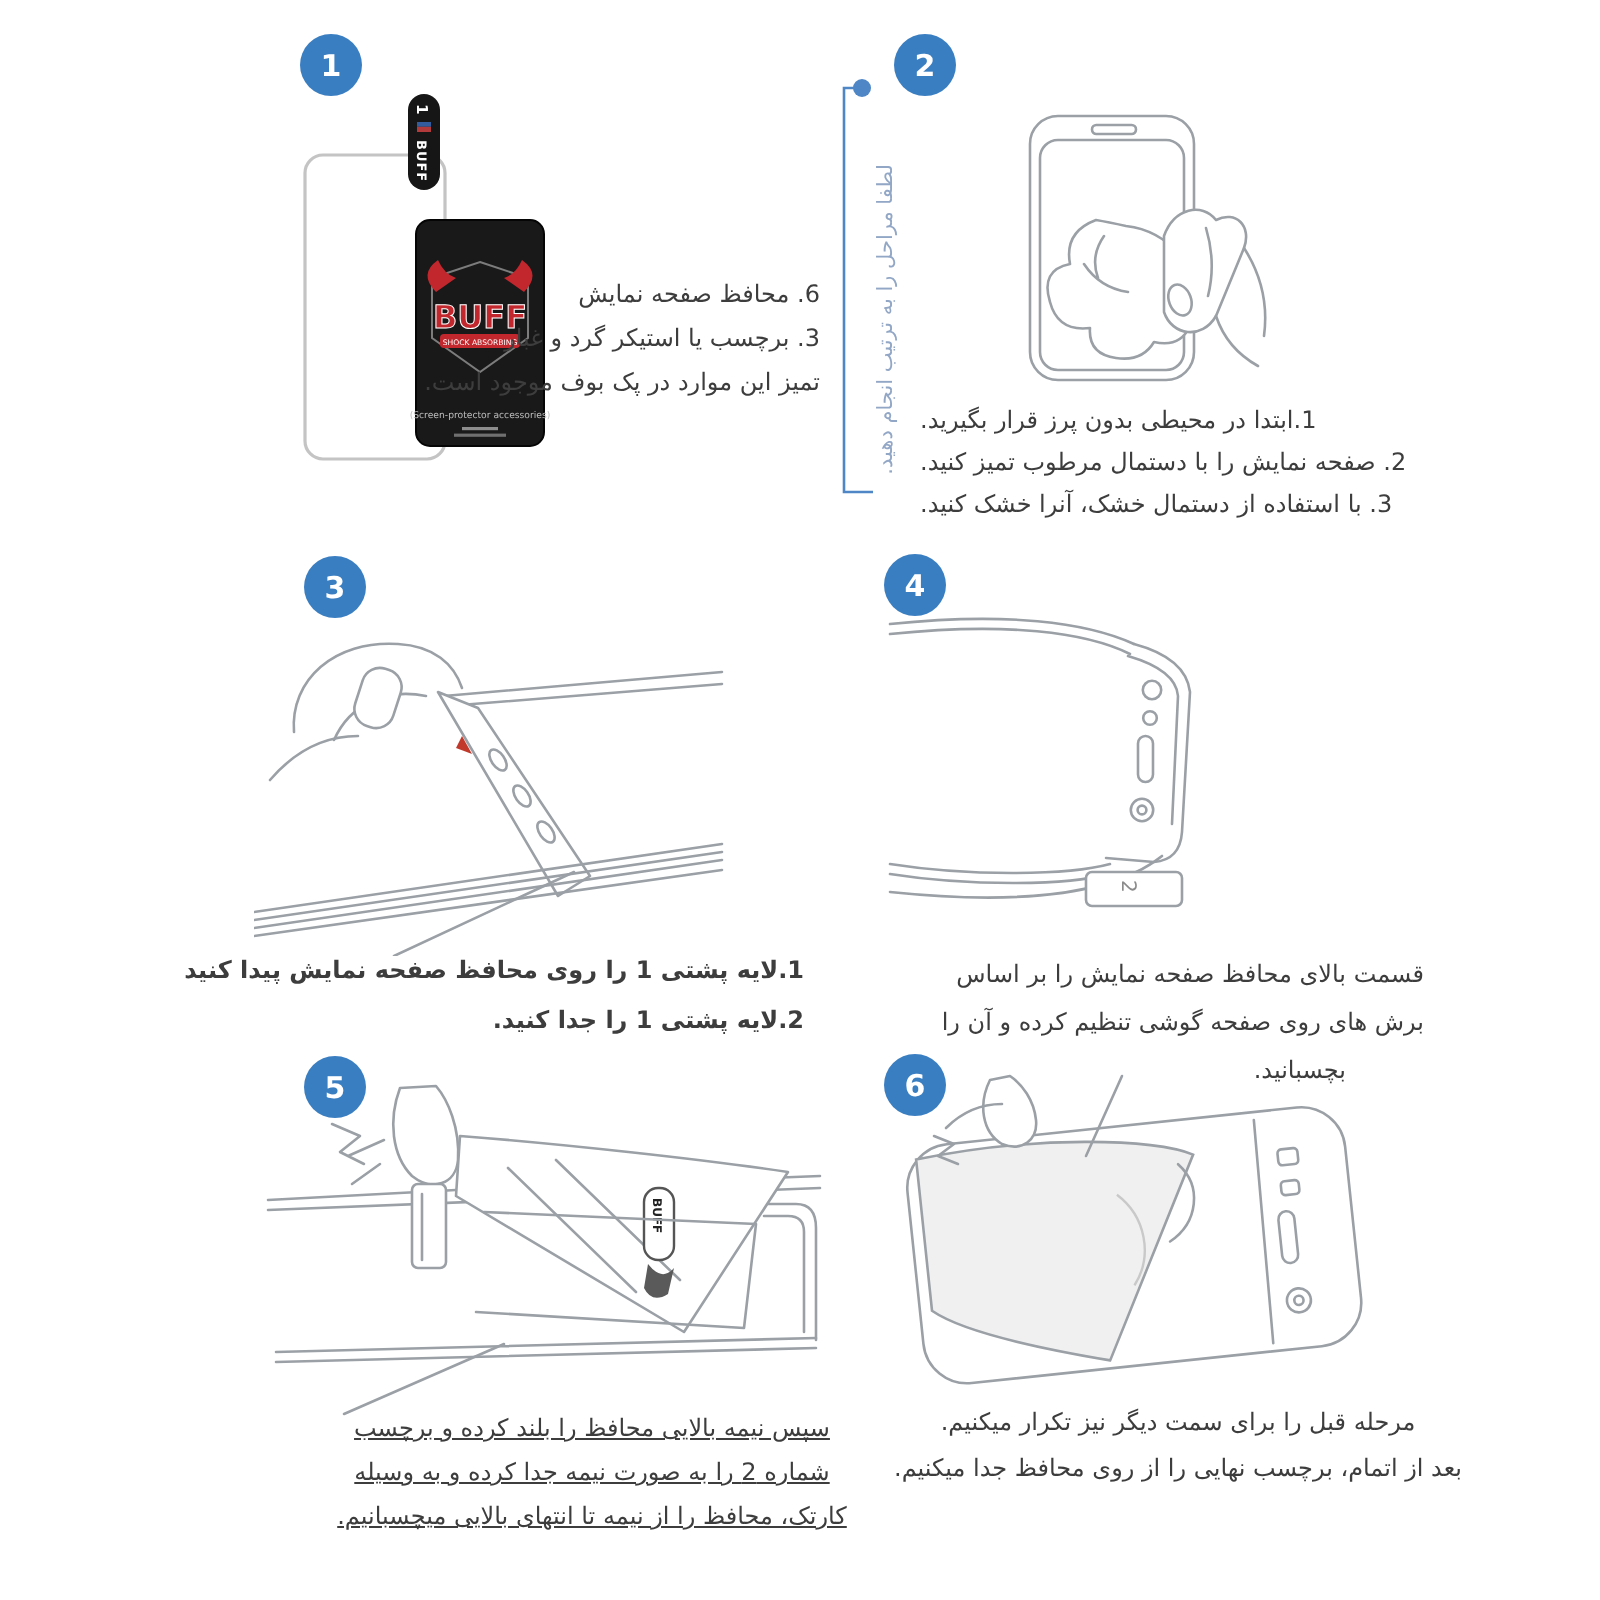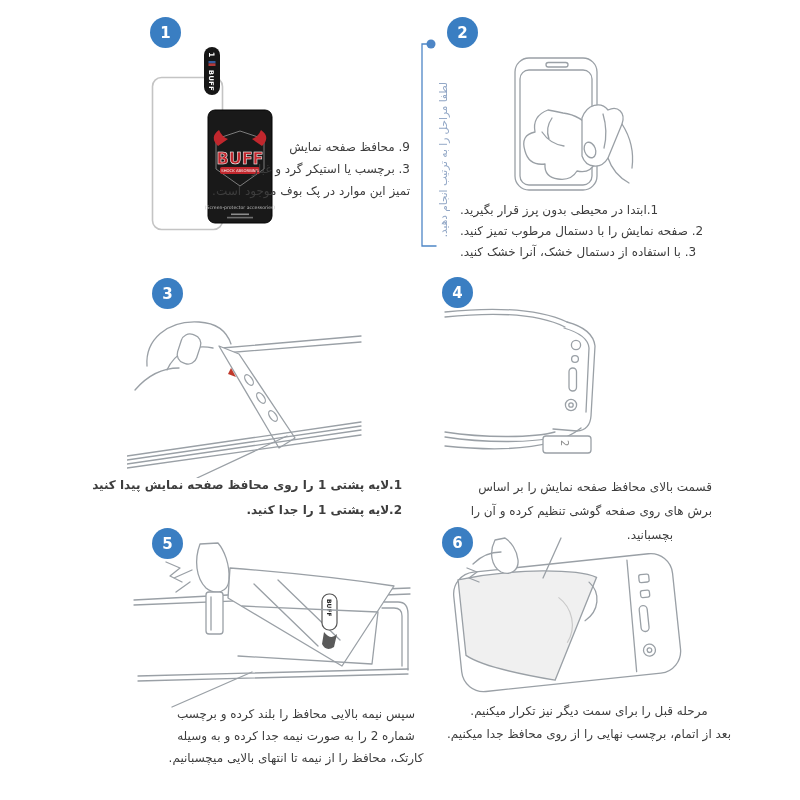--- a/index.html
+++ b/index.html
@@ -10,21 +10,21 @@
          background:#3a7ec2;color:#fff;font-size:15px;font-weight:bold;
          display:flex;align-items:center;justify-content:center;}
   .txt{position:absolute;direction:rtl;font-size:12px;color:#3d3d3d;}
   .txt .line{white-space:nowrap;}
   .t1{left:240px;top:136px;width:170px;text-align:right;line-height:22px;}
   .t1 .hdr{color:#2e79c2;font-weight:600;}
   .t2{left:460px;top:200px;width:250px;text-align:left;line-height:21px;}
   .t3{left:182px;top:473px;width:220px;text-align:right;line-height:25px;font-weight:bold;}
   .t4{left:455px;top:475px;width:257px;text-align:right;line-height:24px;}
   .t4 .line:last-child{padding-right:39px;}
-  .t5{left:168px;top:703px;width:256px;text-align:center;line-height:22px;}
+  .t5{left:168px;top:703px;width:256px;text-align:center;line-height:22px;text-decoration:underline;}
   .t6{left:428px;top:700px;width:322px;text-align:center;line-height:23px;}
   .vnote{position:absolute;left:437px;top:252px;width:170px;height:16px;
          transform:rotate(-90deg);transform-origin:0 0;direction:rtl;
          font-size:10.5px;color:#92a7c6;white-space:nowrap;text-align:right;}
   svg{display:block;}
   .sk{stroke:#9aa0a6;fill:none;stroke-width:1.3;stroke-linecap:round;stroke-linejoin:round;}
   .skf{stroke:#9aa0a6;fill:#fff;stroke-width:1.3;stroke-linejoin:round;}
 </style>
 </head>
 <body>
@@ -159,21 +159,21 @@
       <path d="M118,60 C131,72 133,92 122,106" fill="none" stroke="#c9c9c9" stroke-width="1.2"></path>
     </g>
     <g>
       <path class="skf" d="M52,4 C46,16 48,30 58,36 C68,40 76,34 75,24 C74,14 68,6 62,2 Z"></path>
       <path class="sk" d="M30,28 C38,20 48,16 58,16 M24,32 l10,4 -8,6 10,4"></path>
     </g>
     <path class="sk" stroke-width="0.9" d="M118,2 L100,42"></path>
   </svg>
 
   <div class="txt t1">
-    <div class="line">9. محافظ صفحه نمایش</div>
+    <div class="line">6. محافظ صفحه نمایش</div>
     <div class="line">3. برچسب یا استیکر گرد و غبار</div>
     <div class="line">تمیز این موارد در پک بوف موجود است.</div>
   </div>
 
   <div class="txt t2">
     <div class="line">1.ابتدا در محیطی بدون پرز قرار بگیرید.</div>
     <div class="line">2. صفحه نمایش را با دستمال مرطوب تمیز کنید.</div>
     <div class="line">3. با استفاده از دستمال خشک، آنرا خشک کنید.</div>
   </div>
 

